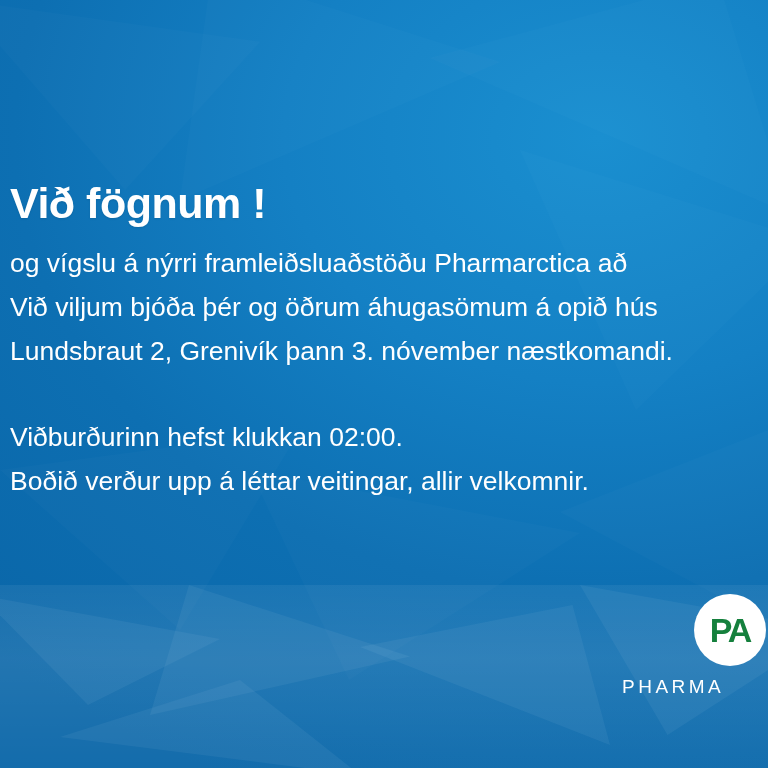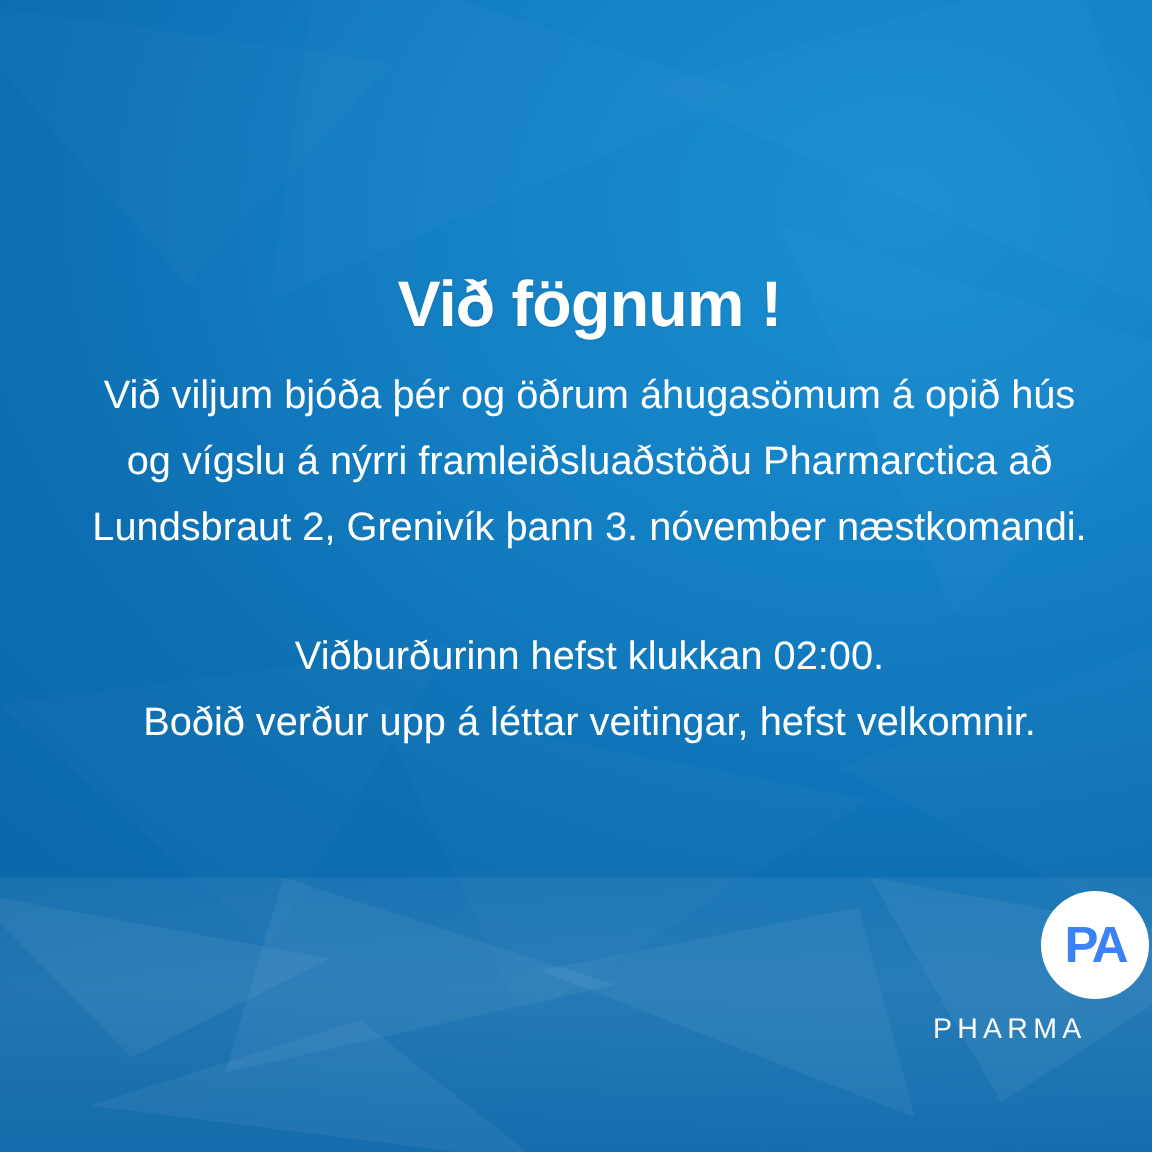--- a/index.html
+++ b/index.html
@@ -38,24 +38,23 @@
     left: 0;
     right: 0;
     top: 585px;
     height: 183px;
     background: linear-gradient(180deg, rgba(255,255,255,0.06) 0%, rgba(255,255,255,0.10) 40%, rgba(255,255,255,0.04) 100%);
     pointer-events: none;
   }
 
   .content {
     position: absolute;
-    left: 28px;
+    left: 10px;
     top: 180px;
     width: 730px;
-    text-align: center;
   }
 
   .headline {
     font-size: 43px;
     font-weight: bold;
     letter-spacing: -0.5px;
     margin: 0 0 14px 0;
     line-height: 1.1;
     text-shadow: 0 1px 2px rgba(0,0,0,0.10);
   }
@@ -86,21 +85,21 @@
     height: 72px;
     border-radius: 50%;
     background: #ffffff;
     margin: 0 auto 10px auto;
     margin-right: 8px;
     display: flex;
     align-items: center;
     justify-content: center;
   }
   .logo-mark .letters {
-    color: #3b82f6;
+    color: #15803d;
     font-size: 34px;
     font-weight: bold;
     letter-spacing: -2px;
     line-height: 1;
   }
   .logo-word {
     font-size: 19px;
     letter-spacing: 3.5px;
     font-weight: normal;
     color: #ffffff;
@@ -130,28 +129,28 @@
       <div class="p" style="left:150px; top:0px; width:260px; height:130px; clip-path: polygon(15% 0, 100% 55%, 0 100%);"></div>
       <div class="p" style="left:360px; top:20px; width:250px; height:140px; clip-path: polygon(0 30%, 85% 0, 100% 100%);"></div>
       <div class="p" style="left:580px; top:0px; width:250px; height:150px; clip-path: polygon(0 0, 100% 30%, 35% 100%);"></div>
       <div class="p" style="left:60px; top:95px; width:300px; height:95px; clip-path: polygon(0 60%, 60% 0, 100% 100%);"></div>
     </div>
   </div>
 
   <div class="content">
     <h1 class="headline">Við fögnum !</h1>
 
+    <p class="body-line">og vígslu á nýrri framleiðsluaðstöðu Pharmarctica að</p>
     <p class="body-line">Við viljum bjóða þér og öðrum áhugasömum á opið hús</p>
-    <p class="body-line">og vígslu á nýrri framleiðsluaðstöðu Pharmarctica að</p>
     <p class="body-line">Lundsbraut 2, Grenivík þann 3. nóvember næstkomandi.</p>
 
     <div class="spacer"></div>
 
     <p class="body-line">Viðburðurinn hefst klukkan 02:00.</p>
-    <p class="body-line">Boðið verður upp á léttar veitingar, hefst velkomnir.</p>
+    <p class="body-line">Boðið verður upp á léttar veitingar, allir velkomnir.</p>
   </div>
 
   <div class="logo">
     <div class="logo-mark">
       <span class="letters">PA</span>
     </div>
     <div class="logo-word">PHARMA</div>
   </div>
 
 </div>

